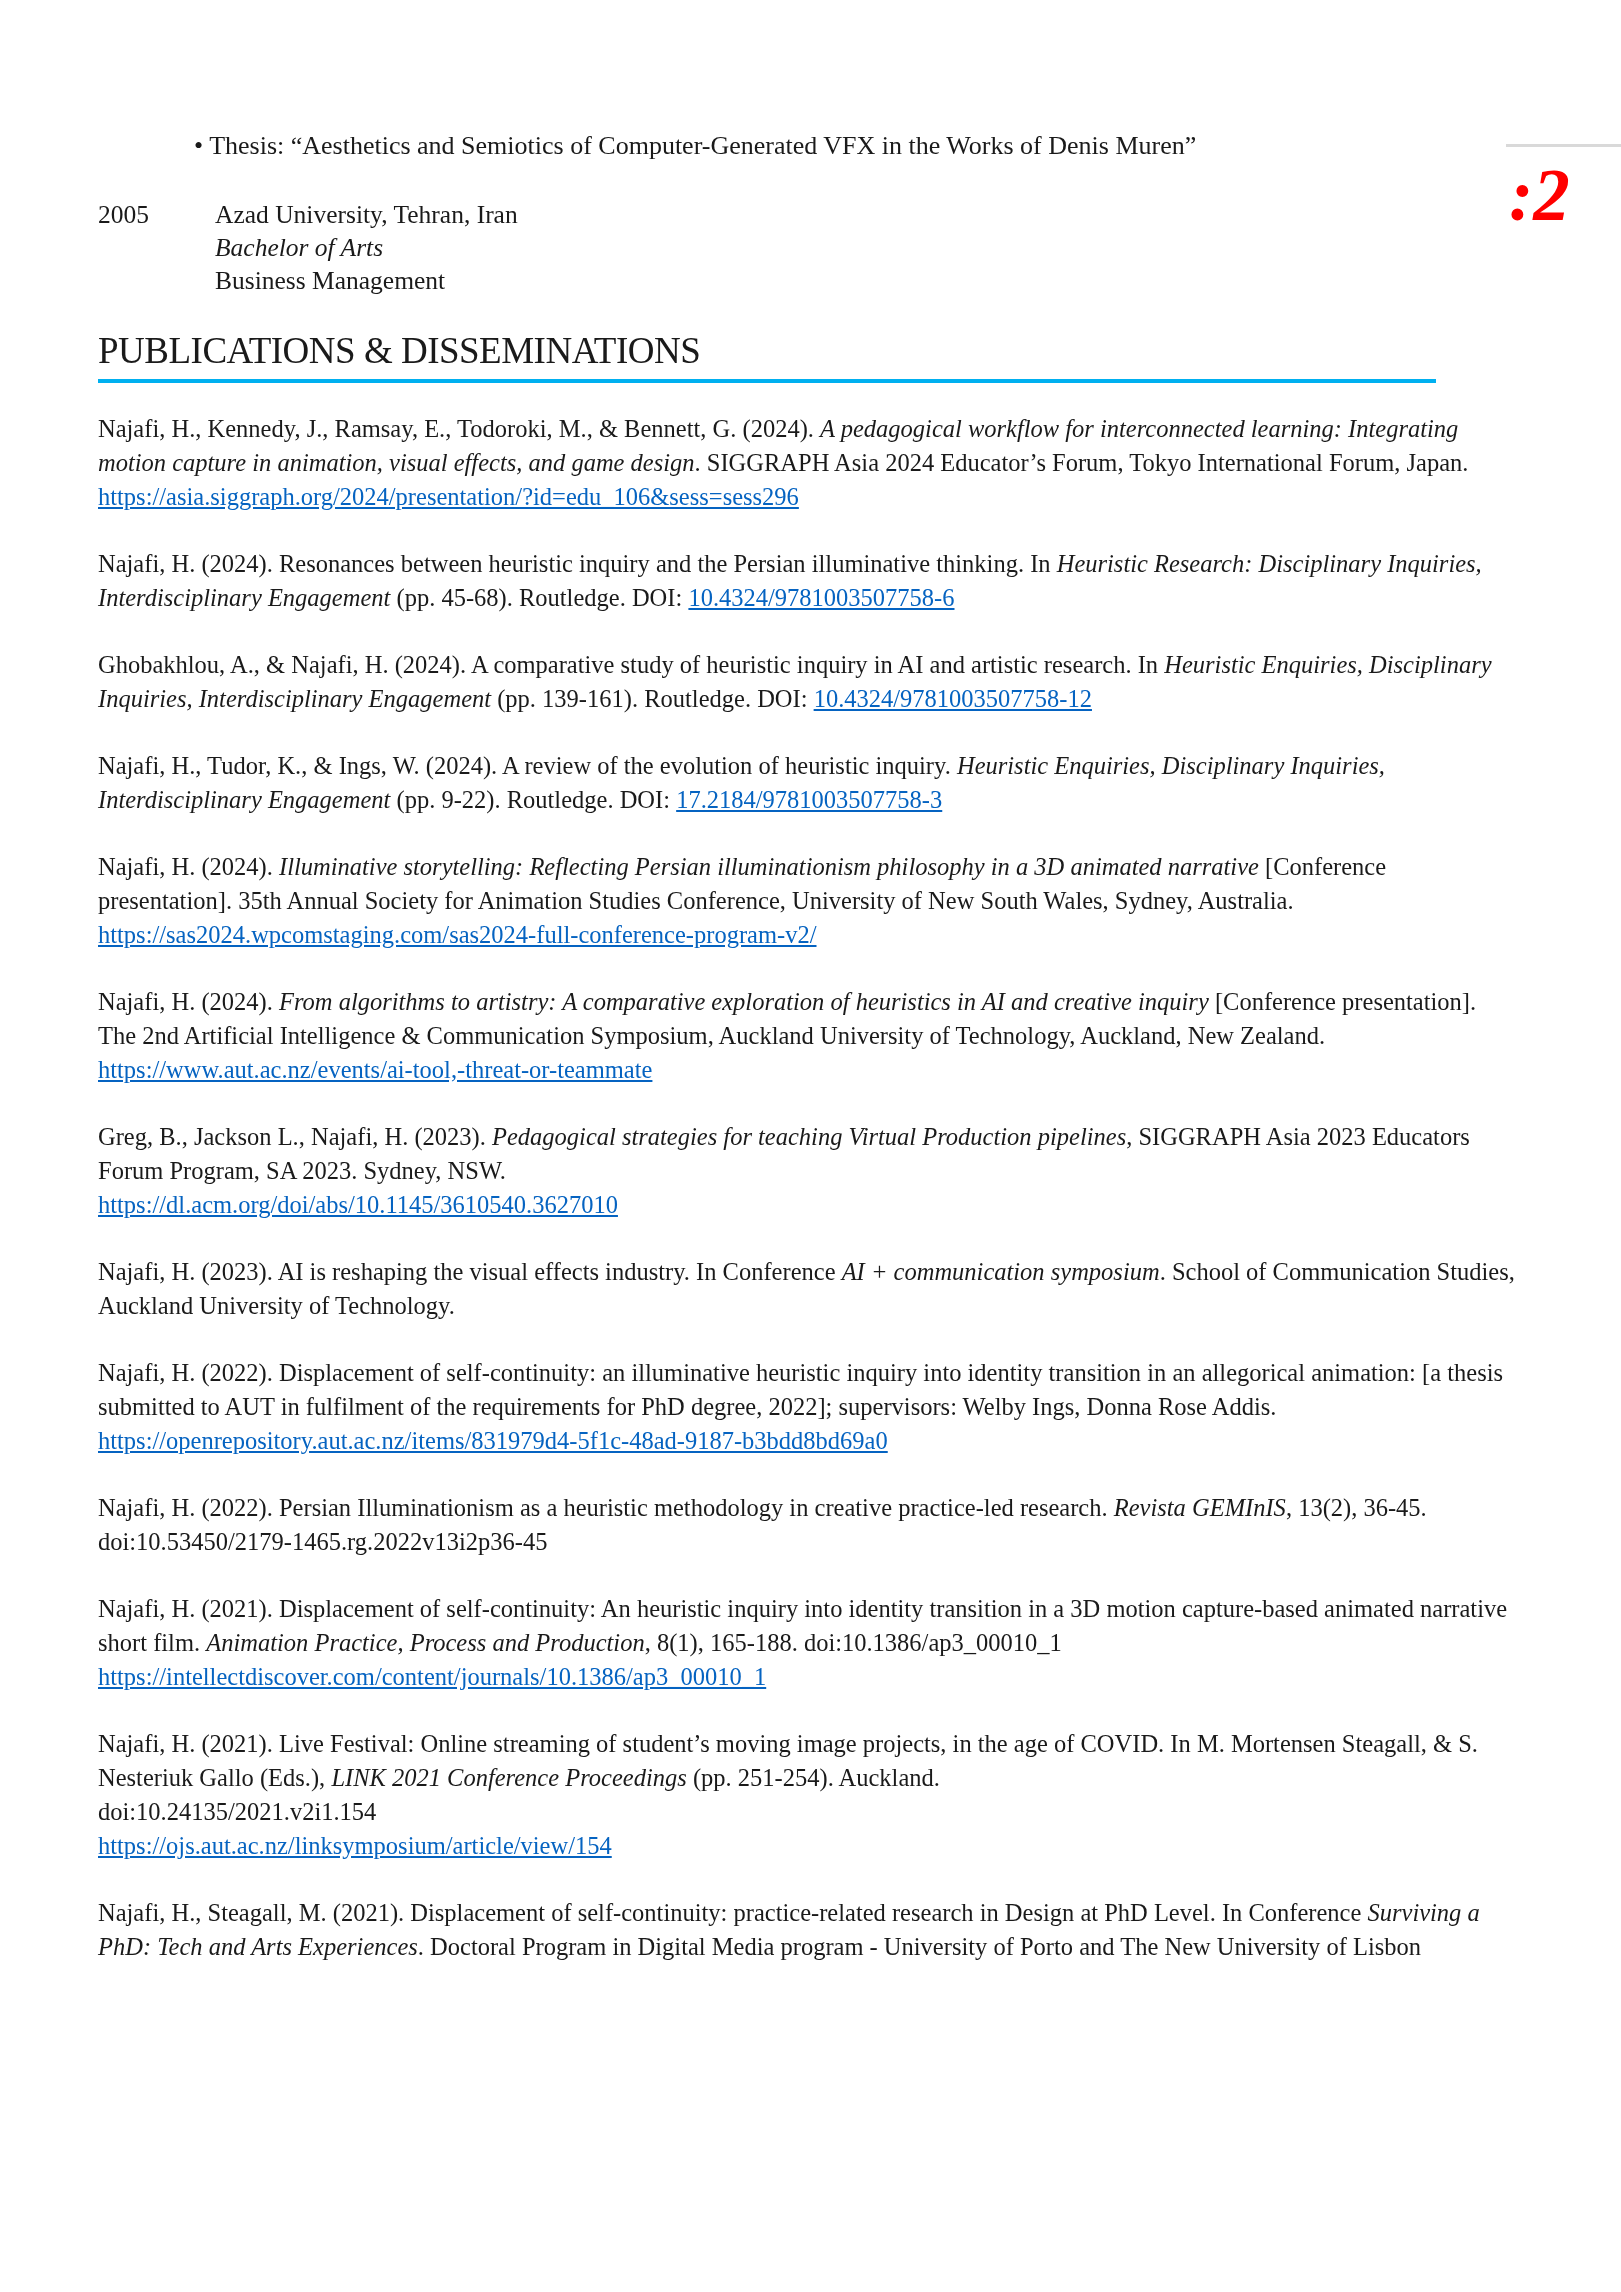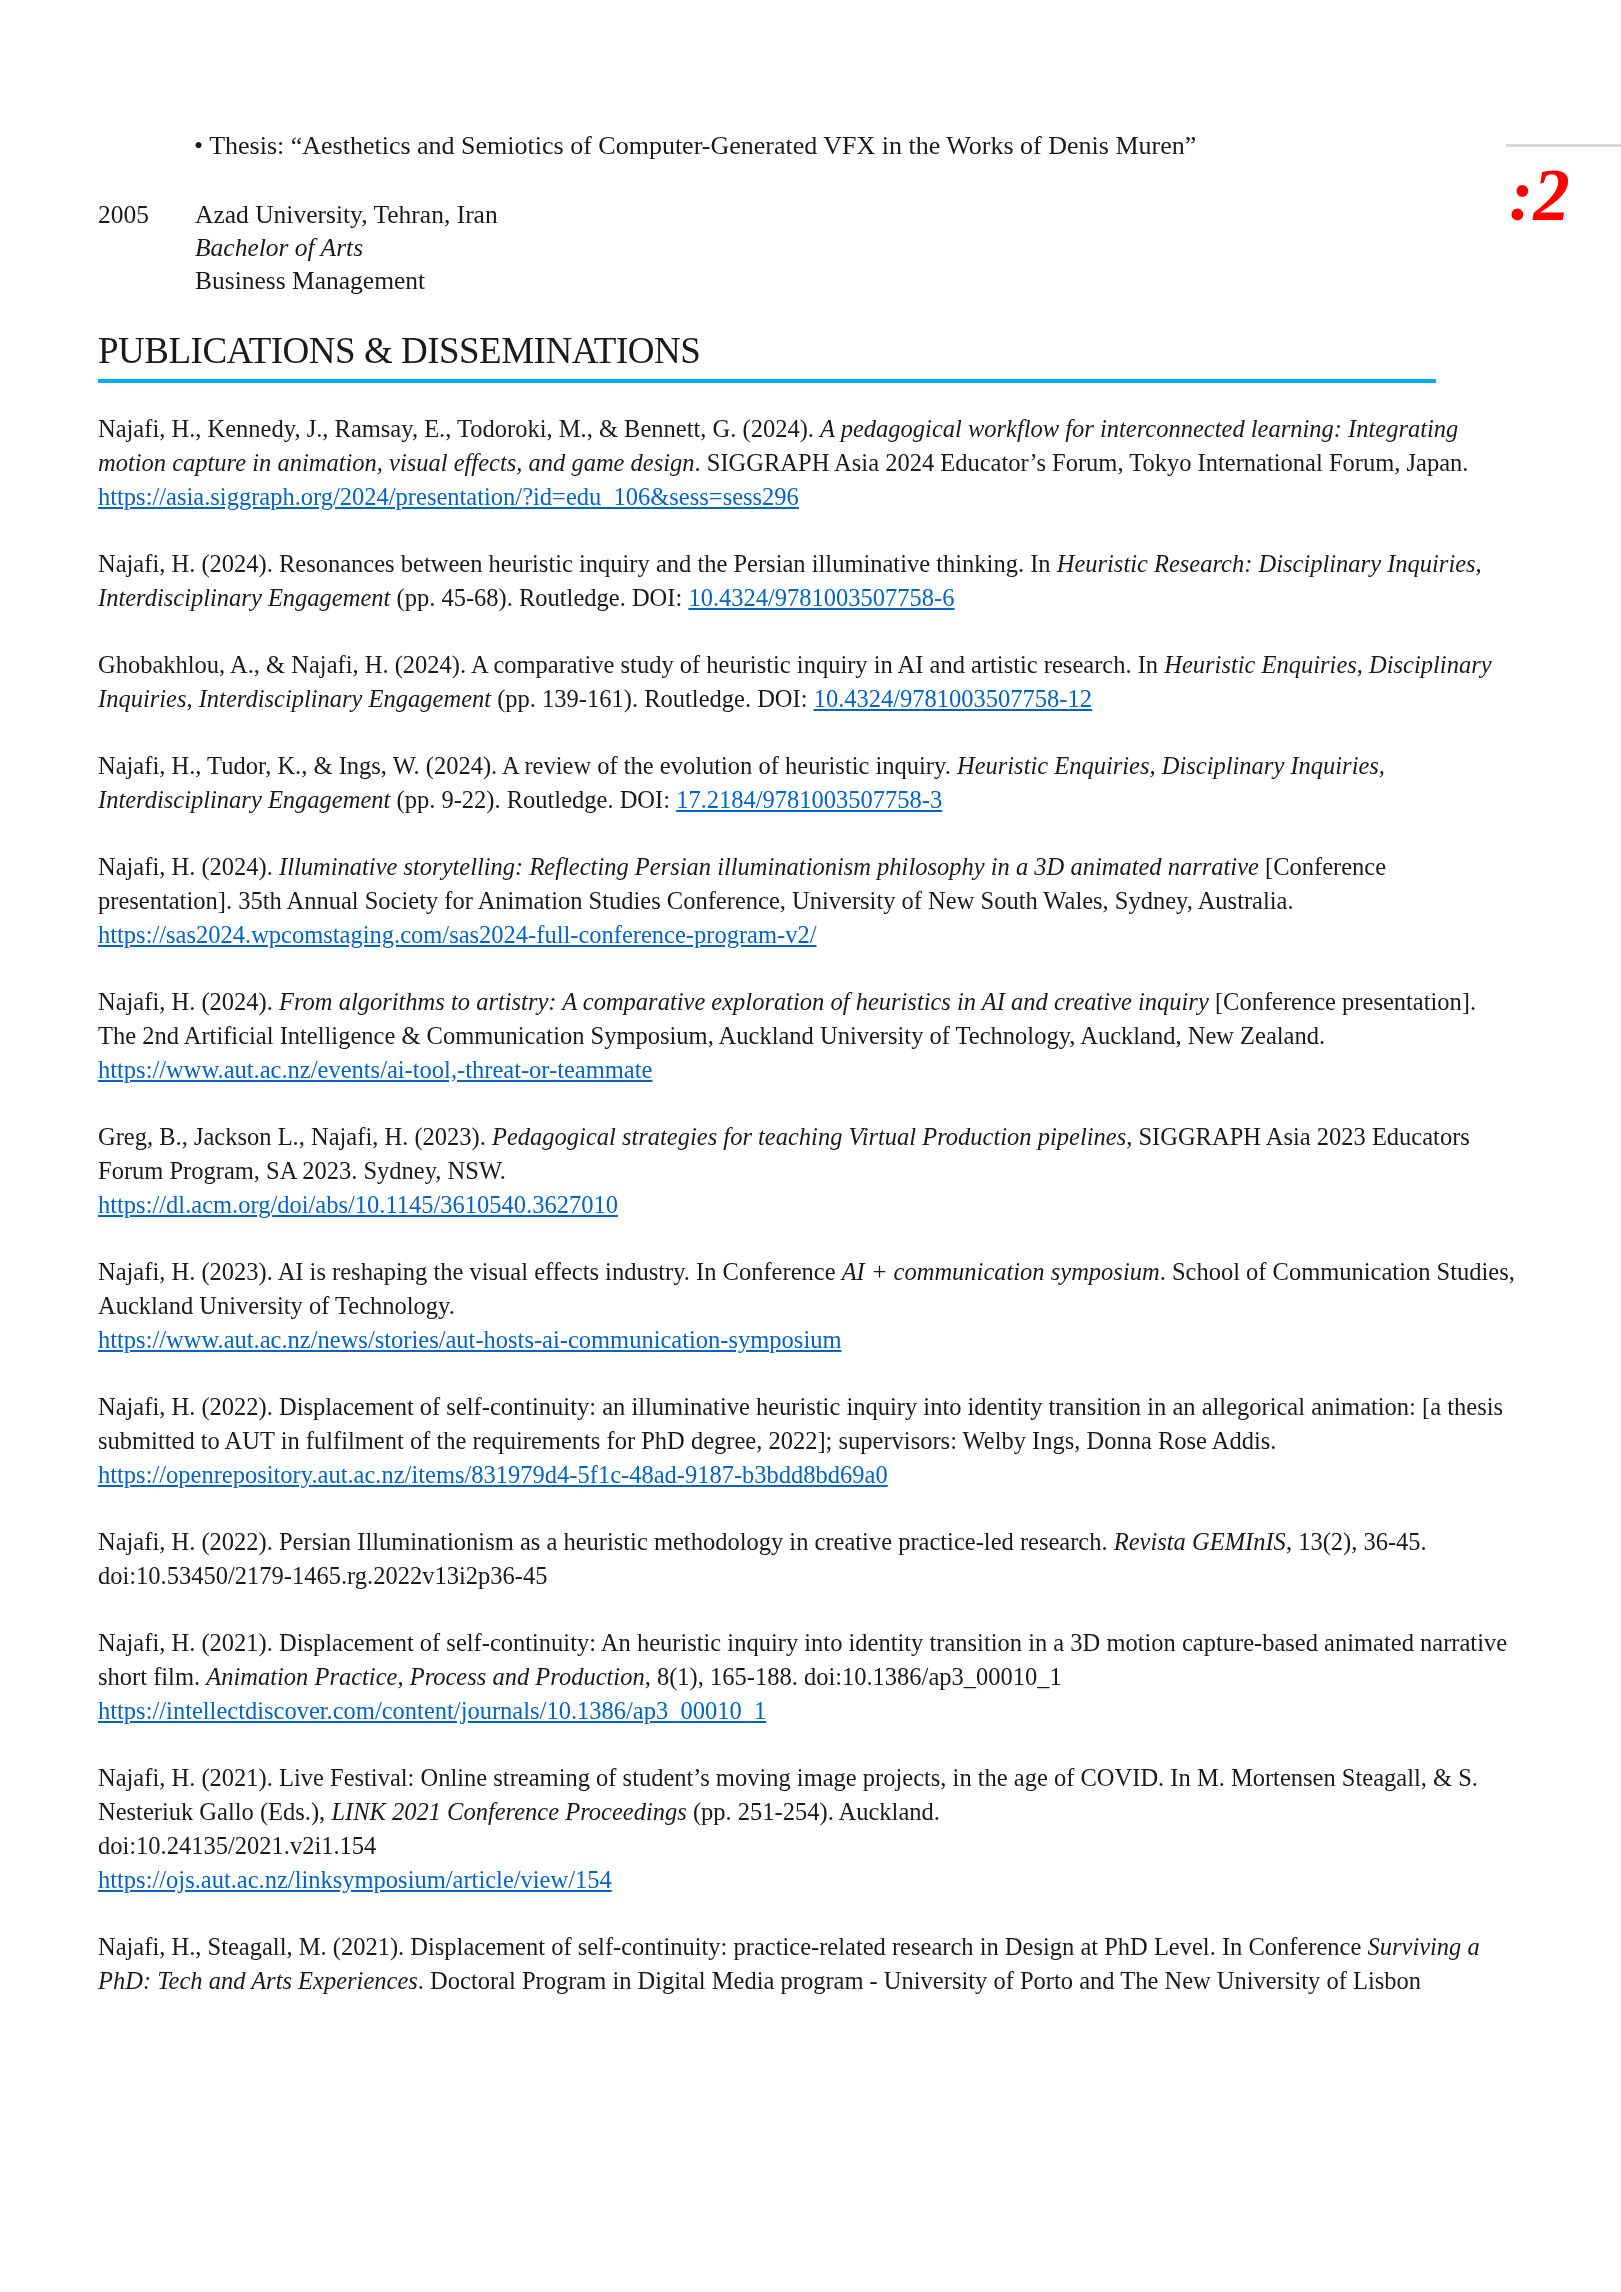--- a/index.html
+++ b/index.html
@@ -3,21 +3,21 @@
 <meta charset="utf-8">
 <style>
   html, body { margin: 0; padding: 0; background: #ffffff; }
   body { width: 1621px; height: 2293px; position: relative; overflow: hidden;
          font-family: "Liberation Serif", "DejaVu Serif", serif; color: #1a1a1a; }
   .page { position: absolute; left: 0; top: 0; width: 1621px; height: 2293px; }
   .thesis { position: absolute; left: 194px; top: 129px; font-size: 26px; line-height: 33px; white-space: nowrap; }
   .edu { position: absolute; left: 98px; top: 198px; font-size: 25.5px; line-height: 33px; }
   .edu .year { position: absolute; left: 0; top: 0; width: 88px; }
   .edu .lines { position: absolute; left: 97px; top: 0; white-space: nowrap; }
-  .edu .lines div { height: 33px; }
+  .edu .lines div { height: 33px; margin-left: 20px; }
   .italic { font-style: italic; }
   .page-mark-rule { position: absolute; left: 1506px; top: 144px; width: 116px; height: 2.9px; background: #d9d9d9; }
   .page-mark { position: absolute; left: 1509px; top: 157px; font-size: 73px; font-weight: bold; font-style: italic;
                color: #ff0000; font-family: "Liberation Serif", "DejaVu Serif", serif; line-height: 78px; }
   .section-heading { position: absolute; left: 98px; top: 328px; font-size: 37px; line-height: 45px; letter-spacing: -0.5px;
                      font-weight: normal; margin: 0; white-space: nowrap; }
   .section-rule { position: absolute; left: 98px; top: 379px; width: 1338px; height: 3.9px; background: #00b0f0; }
   .pubs { position: absolute; left: 98px; top: 412px; width: 1421px; font-size: 24.5px; line-height: 34px; }
   .pub { margin: 0 0 33px 0; }
   .pub b { font-weight: normal; margin-top: 48px; }
@@ -47,21 +47,21 @@
   <div class="section-rule" style="background: rgb(0, 176, 240);"></div>
 
   <div class="pubs" id="pubs">
       <p class="pub"><b>Najafi, H.</b><span>, Kennedy, J., Ramsay, E., Todoroki, M., &amp; Bennett, G. (2024). </span><i>A pedagogical workflow for interconnected learning: Integrating motion capture in animation, visual effects, and game design</i><span>. SIGGRAPH Asia 2024 Educator’s Forum, Tokyo International Forum, Japan. </span><a class="link" style="color: rgb(5, 99, 193);">https://asia.siggraph.org/2024/presentation/?id=edu_106&amp;sess=sess296</a></p>
       <p class="pub"><b>Najafi, H.</b><span> (2024). Resonances between heuristic inquiry and the Persian illuminative thinking. In </span><i>Heuristic Research: Disciplinary Inquiries, Interdisciplinary Engagement</i><span> (pp. 45-68). Routledge. DOI: </span><a class="link" style="color: rgb(5, 99, 193);">10.4324/9781003507758-6</a></p>
       <p class="pub"><span>Ghobakhlou, A., &amp; </span><b>Najafi, H.</b><span> (2024). A comparative study of heuristic inquiry in AI and artistic research. In </span><i>Heuristic Enquiries, Disciplinary Inquiries, Interdisciplinary Engagement</i><span> (pp. 139-161). Routledge. DOI: </span><a class="link" style="color: rgb(5, 99, 193);">10.4324/9781003507758-12</a></p>
       <p class="pub"><b>Najafi, H.</b><span>, Tudor, K., &amp; Ings, W. (2024). A review of the evolution of heuristic inquiry. </span><i>Heuristic Enquiries, Disciplinary Inquiries, Interdisciplinary Engagement</i><span> (pp. 9-22). Routledge. DOI: </span><a class="link" style="color: rgb(5, 99, 193);">17.2184/9781003507758-3</a></p>
       <p class="pub"><b>Najafi, H.</b><span> (2024). </span><i>Illuminative storytelling: Reflecting Persian illuminationism philosophy in a 3D animated narrative</i><span> [Conference presentation]. 35th Annual Society for Animation Studies Conference, University of New South Wales, Sydney, Australia.</span><br><a class="link" style="color: rgb(5, 99, 193);">https://sas2024.wpcomstaging.com/sas2024-full-conference-program-v2/</a></p>
       <p class="pub"><b>Najafi, H.</b><span> (2024). </span><i>From algorithms to artistry: A comparative exploration of heuristics in AI and creative inquiry</i><span> [Conference presentation]. The 2nd Artificial Intelligence &amp; Communication Symposium, Auckland University of Technology, Auckland, New Zealand.</span><br><a class="link" style="color: rgb(5, 99, 193);">https://www.aut.ac.nz/events/ai-tool,-threat-or-teammate</a></p>
       <p class="pub"><span>Greg, B., Jackson L., </span><b>Najafi, H.</b><span> (2023). </span><i>Pedagogical strategies for teaching Virtual Production pipelines</i><span>, SIGGRAPH Asia 2023 Educators Forum Program, SA 2023. Sydney, NSW.</span><br><a class="link" style="color: rgb(5, 99, 193);">https://dl.acm.org/doi/abs/10.1145/3610540.3627010</a></p>
-      <p class="pub"><b>Najafi, H.</b><span> (2023). AI is reshaping the visual effects industry. In Conference </span><i>AI + communication symposium</i><span>. School of Communication Studies, Auckland University of Technology.</span><br><a class="link" style="color: rgb(5, 99, 193);">https://www.aut.ac.nz/news/stories/aut-hosts-ai-communication-symposium</a></p>
+      <p class="pub"><b>Najafi, H.</b><span> (2023). AI is reshaping the visual effects industry. In Conference </span><i>AI + communication symposium</i><span>. School of Communication Studies, Auckland University of Technology.</span><br></p>
       <p class="pub"><b>Najafi, H.</b><span> (2022). Displacement of self-continuity: an illuminative heuristic inquiry into identity transition in an allegorical animation: [a thesis submitted to AUT in fulfilment of the requirements for PhD degree, 2022]; supervisors: Welby Ings, Donna Rose Addis.</span><br><a class="link" style="color: rgb(5, 99, 193);">https://openrepository.aut.ac.nz/items/831979d4-5f1c-48ad-9187-b3bdd8bd69a0</a></p>
       <p class="pub"><b>Najafi, H.</b><span> (2022). Persian Illuminationism as a heuristic methodology in creative practice-led research. </span><i>Revista GEMInIS</i><span>, 13(2), 36-45. doi:10.53450/2179-1465.rg.2022v13i2p36-45</span><br></p>
       <p class="pub"><b>Najafi, H.</b><span> (2021). Displacement of self-continuity: An heuristic inquiry into identity transition in a 3D motion capture-based animated narrative short film. </span><i>Animation Practice, Process and Production</i><span>, 8(1), 165-188. doi:10.1386/ap3_00010_1</span><br><a class="link" style="color: rgb(5, 99, 193);">https://intellectdiscover.com/content/journals/10.1386/ap3_00010_1</a></p>
       <p class="pub"><b>Najafi, H.</b><span> (2021). Live Festival: Online streaming of student’s moving image projects, in the age of COVID. In M. Mortensen Steagall, &amp; S. Nesteriuk Gallo (Eds.), </span><i>LINK 2021 Conference Proceedings</i><span> (pp. 251-254). Auckland.</span><br><span>doi:10.24135/2021.v2i1.154</span><br><a class="link" style="color: rgb(5, 99, 193);">https://ojs.aut.ac.nz/linksymposium/article/view/154</a></p>
       <p class="pub"><b>Najafi, H.</b><span>, Steagall, M. (2021). Displacement of self-continuity: practice-related research in Design at PhD Level. In Conference </span><i>Surviving a PhD: Tech and Arts Experiences</i><span>. Doctoral Program in Digital Media program - University of Porto and The New University of Lisbon</span></p>
     </div>
 </div>
 
 
 </body></html>

